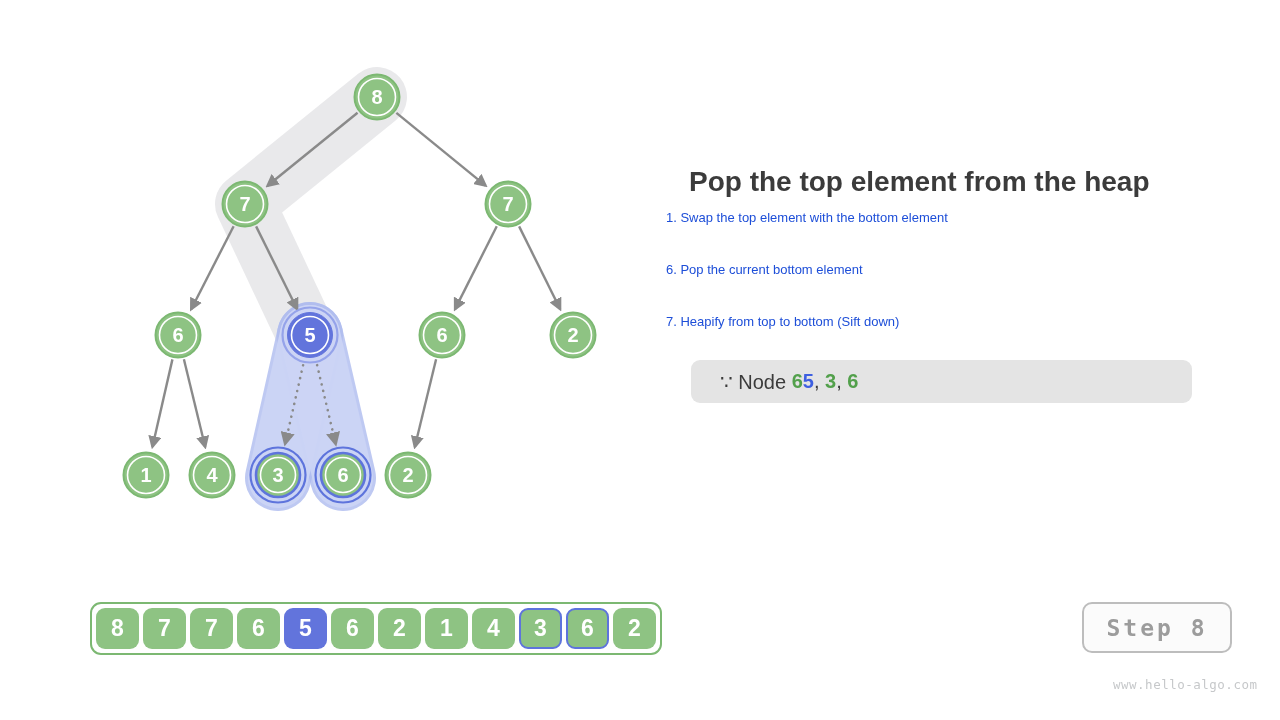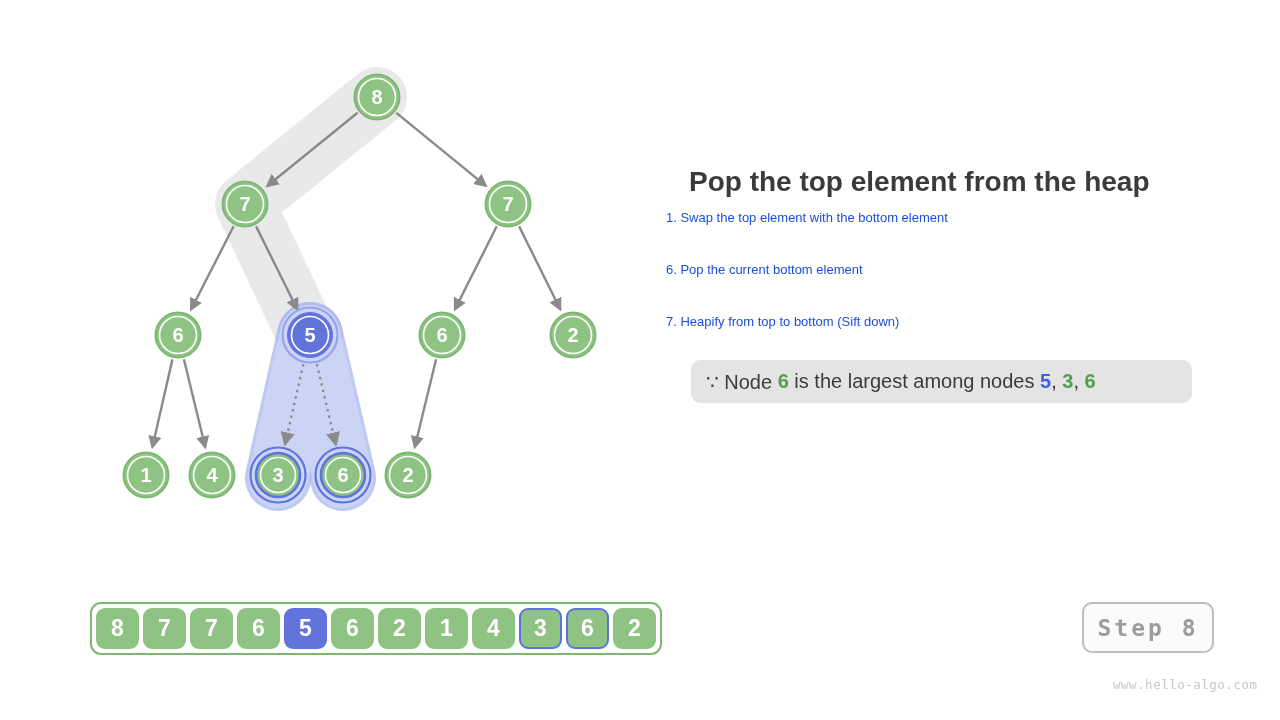--- a/index.html
+++ b/index.html
@@ -16,42 +16,42 @@
     font-size:28px;font-weight:bold;color:#3b3b3b;white-space:nowrap;
   }
   .panel-step{
     position:absolute;left:666px;
     font-size:13px;color:#1d4ed8;white-space:nowrap;
   }
   #step-1{top:210px;} #step-2{top:262px;} #step-3{top:314px;}
   .note-box{
     position:absolute;left:691px;top:360px;width:501px;height:43px;
     background:#e4e4e4;border-radius:9px;
-    display:flex;align-items:center;padding-left:15px;box-sizing:border-box;
+    display:flex;align-items:center;padding-left:29px;box-sizing:border-box;
     font-size:20px;color:#3b3b3b;white-space:pre;
   }
   .note-box .seg-dark{color:#3b3b3b;}
   .note-box .seg-green{color:#52a04b;font-weight:bold;}
   .note-box .seg-blue{color:#3d5fe1;font-weight:bold;}
   
   .array-box{
     position:absolute;left:90px;top:602px;
     border:2px solid #7cb872;border-radius:11px;background:#ffffff;
     padding:4px;display:inline-flex;gap:4px;box-sizing:border-box;
   }
   .array-cell{
     width:43px;height:41px;border-radius:9px;box-sizing:border-box;
     display:flex;align-items:center;justify-content:center;
     font-weight:bold;font-size:23px;color:#ffffff;background:#8ec383;
   }
   .array-cell.blue{background:#6274dc;}
   .array-cell.ringed{background:#8ec383;border:2.5px solid #5e74dc;}
   
   .step-button{
-    position:absolute;left:1082px;top:602px;width:132px;height:51px;
+    position:absolute;left:1082px;top:602px;width:150px;height:51px;
     border:2px solid #bdbdbd;border-radius:10px;background:#fbfbfb;
     display:flex;align-items:center;justify-content:center;box-sizing:border-box;
     font-family:"DejaVu Sans Mono",monospace;font-weight:bold;font-size:23px;
     letter-spacing:3px;color:#9c9c9c;cursor:default;
   }
   .watermark{
     position:absolute;left:1077px;top:677px;
     font-family:"DejaVu Sans Mono",monospace;font-size:12.5px;color:#c6c8ca;
     letter-spacing:0.5px;
     margin-left:36px;
@@ -152,21 +152,21 @@
         <circle cx="408" cy="475" r="18.5" fill="none" stroke="#ffffff" stroke-width="1.6"></circle>
         <text x="408" y="475" dy="0.36em" class="node-label">2</text>
       </g>
     </g>
 </svg>
 
 <div class="panel-title">Pop the top element from the heap</div>
 <div class="panel-step" id="step-1">1. Swap the top element with the bottom element</div>
 <div class="panel-step" id="step-2">6. Pop the current bottom element</div>
 <div class="panel-step" id="step-3">7. Heapify from top to bottom (Sift down)</div>
-<div class="note-box" id="note-box"><span class="seg-dark">∵ Node </span><span class="seg-green">6</span><span class="seg-dark"> is the largest among nodes </span><span class="seg-blue">5</span><span class="seg-dark">, </span><span class="seg-green">3</span><span class="seg-dark">, </span><span class="seg-green">6</span></div>
+<div class="note-box" id="note-box"><span class="seg-dark">∵ Node </span><span class="seg-green">6</span><span class="seg-blue">5</span><span class="seg-dark">, </span><span class="seg-green">3</span><span class="seg-dark">, </span><span class="seg-green">6</span></div>
 
 <div class="array-box" id="array-box">
     <div class="array-cell">8</div>
     <div class="array-cell">7</div>
     <div class="array-cell">7</div>
     <div class="array-cell">6</div>
     <div class="array-cell blue">5</div>
     <div class="array-cell">6</div>
     <div class="array-cell">2</div>
     <div class="array-cell">1</div>

